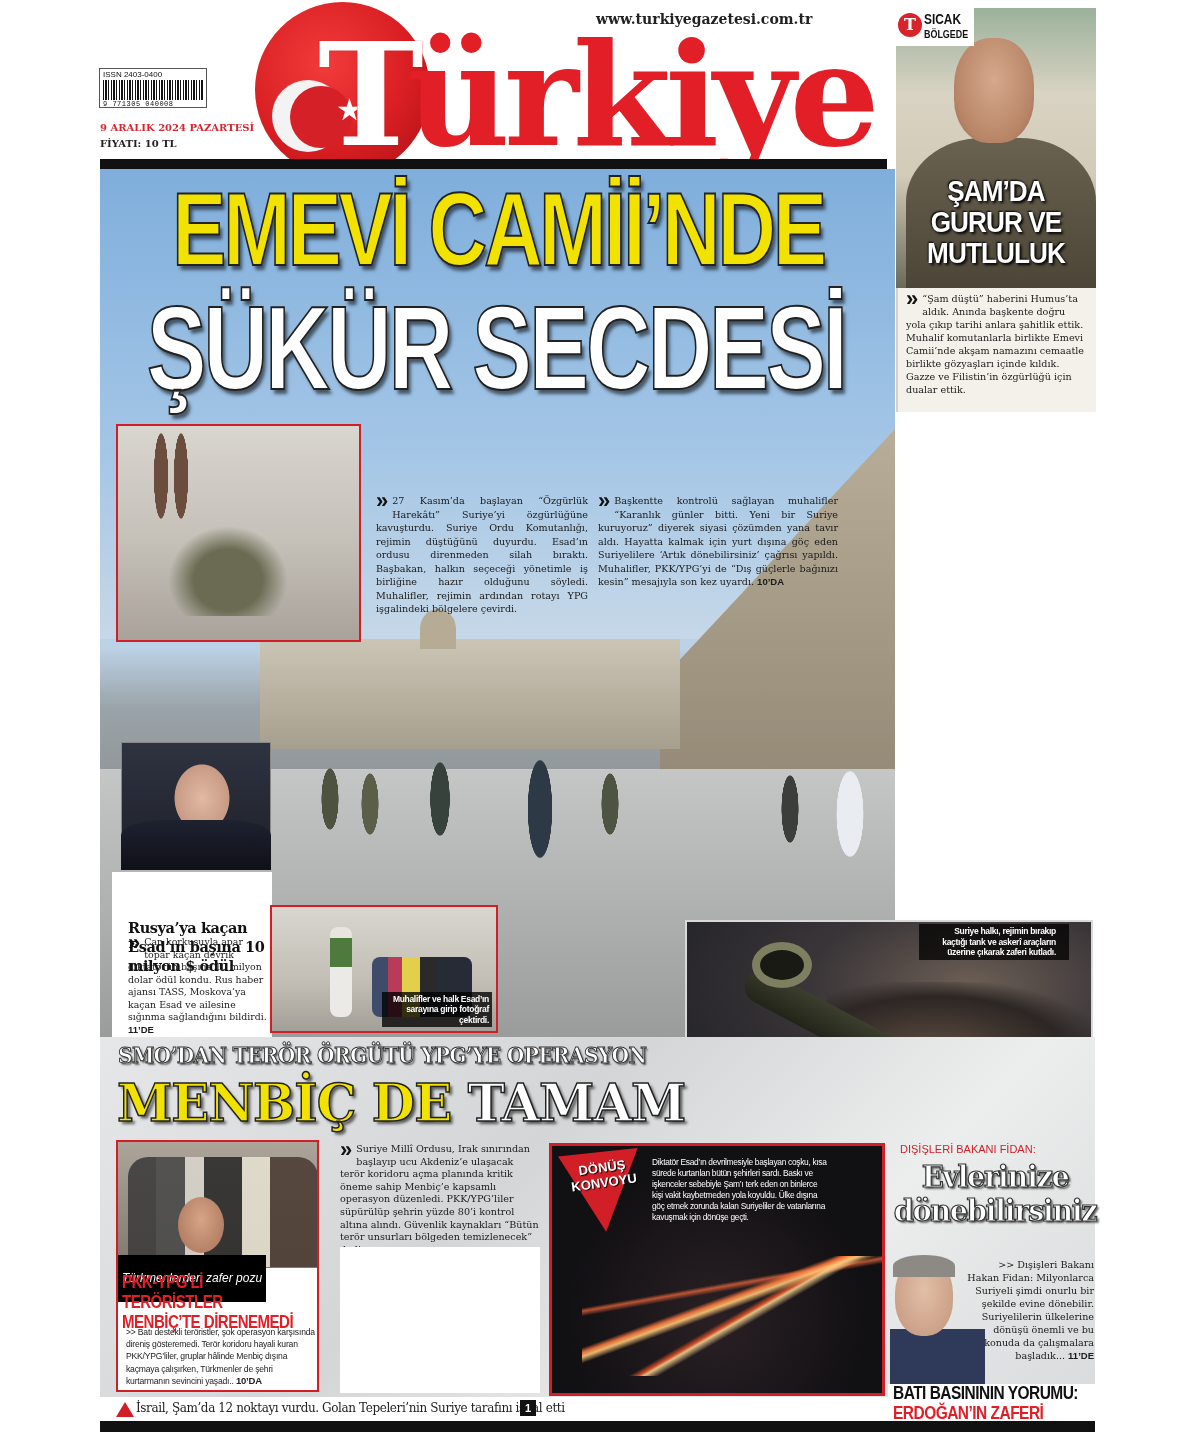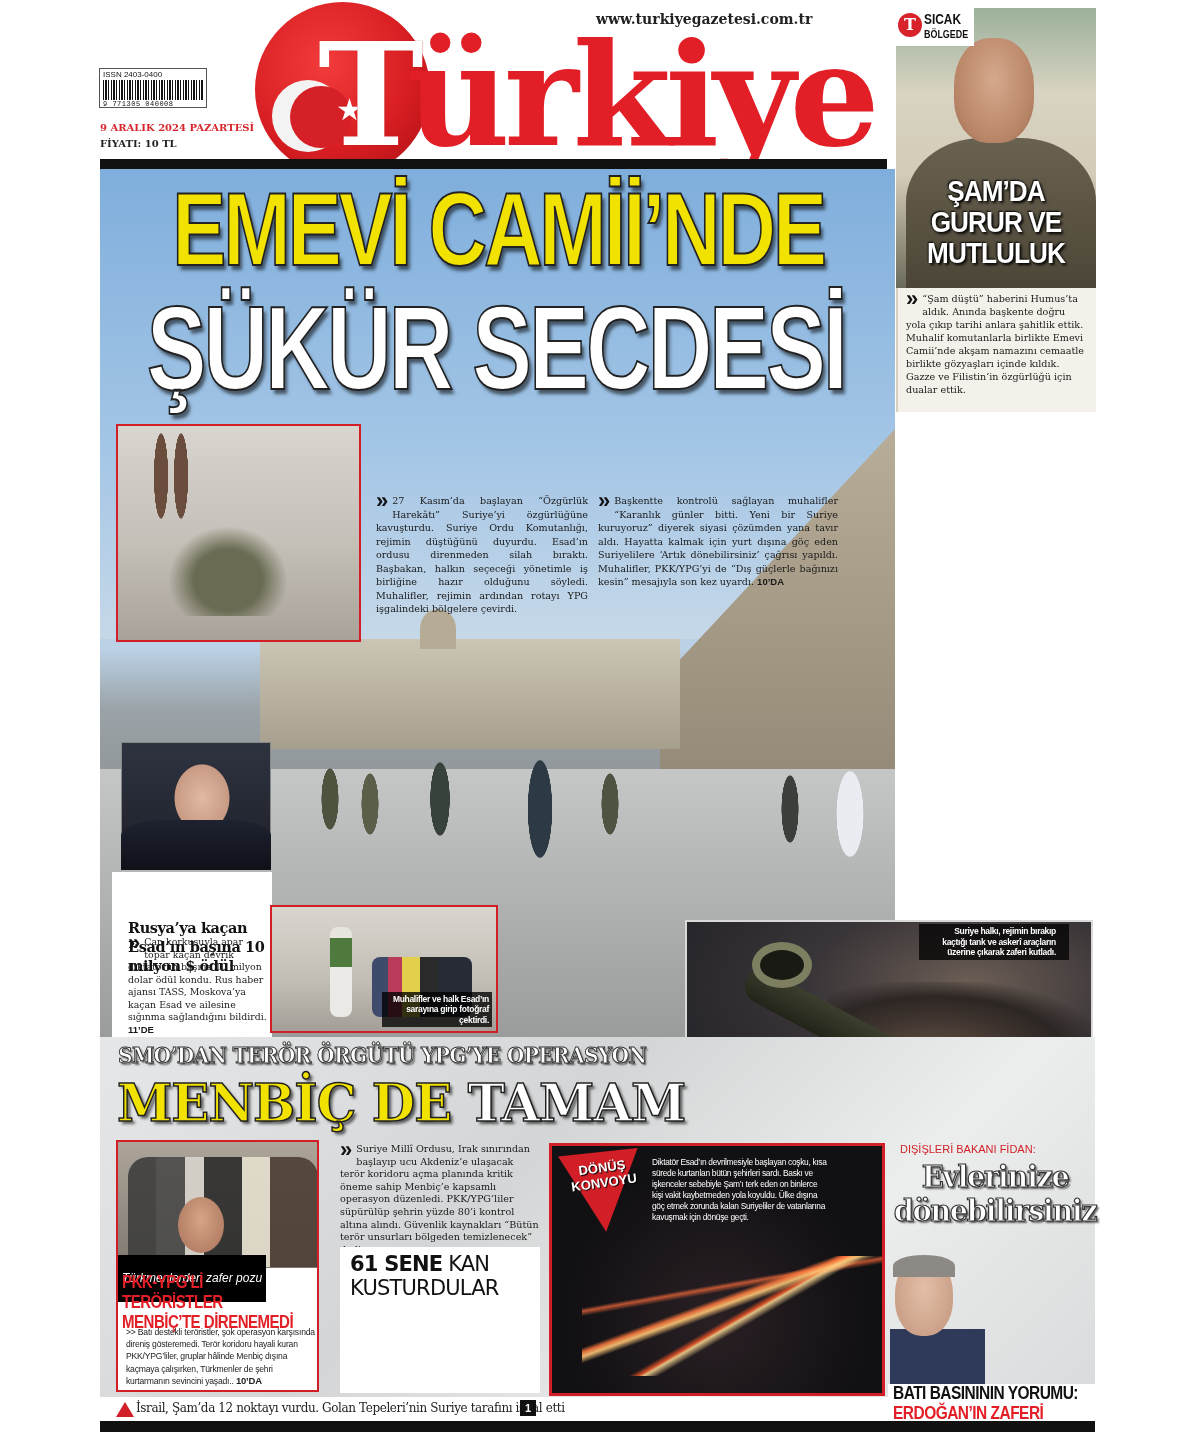--- a/index.html
+++ b/index.html
@@ -237,34 +237,34 @@
     <div class="turk-face"></div>
   </div>
   <div class="turk-box"></div>
   <div class="turk-label">Türkmenlerden zafer pozu</div>
   <div class="turk-title">PKK-YPG’Lİ TERÖRİSTLER MENBİÇ’TE DİRENEMEDİ</div>
   <div class="turk-text"><span>&gt;&gt; Batı destekli teröristler, şok operasyon karşısında direniş gösteremedi. Terör koridoru hayali kuran PKK/YPG’liler, gruplar hâlinde Menbiç dışına kaçmaya çalışırken, Türkmenler de şehri kurtarmanın sevincini yaşadı..</span> <span class="ref">10’DA</span></div>
 
   <div class="menbic-text"><span class="quote-mark">»</span><span>Suriye Millî Ordusu, Irak sınırından başlayıp ucu Akdeniz’e ulaşacak terör koridoru açma planında kritik öneme sahip Menbiç’e kapsamlı operasyon düzenledi. PKK/YPG’liler süpürülüp şehrin yüzde 80’i kontrol altına alındı. Güvenlik kaynakları “Bütün terör unsurları bölgeden temizlenecek” dedi.</span> <span class="ref">10’DA</span></div>
 
   <div class="sene-box"></div>
-  <div class="sene-title"><b>61 SENE</b><span> KAN KUSTURDULAR</span></div>
 
   <div class="convoy-photo">
     <div class="convoy-lights"></div>
   </div>
   <div class="convoy-badge"></div>
   <div class="convoy-badge-text">DÖNÜŞ KONVOYU</div>
   <div class="convoy-text">Diktatör Esad’ın devrilmesiyle başlayan coşku, kısa sürede kurtarılan bütün şehirleri sardı. Baskı ve işkenceler sebebiyle Şam’ı terk eden on binlerce kişi vakit kaybetmeden yola koyuldu. Ülke dışına göç etmek zorunda kalan Suriyeliler de vatanlarına kavuşmak için dönüşe geçti.</div>
 
   <div class="fidan-kicker">DIŞİŞLERİ BAKANI FİDAN:</div>
   <div class="fidan-head">Evlerinize dönebilirsiniz</div>
   <div class="fidan-photo"></div>
   <div class="fidan-face"></div>
   <div class="fidan-hair"></div>
+  <div class="fidan-text"><span>&gt;&gt; Dışişleri Bakanı Hakan Fidan: Milyonlarca Suriyeli şimdi onurlu bir şekilde evine dönebilir. Suriyelilerin ülkelerine dönüşü önemli ve bu konuda da çalışmalara başladık...</span> <span class="ref">11’DE</span></div>
 
   <div class="bati-box"></div>
   <div class="bati-1">BATI BASINININ YORUMU:</div>
   <div class="bati-2">ERDOĞAN’IN ZAFERİ</div>
   <div class="bati-ref">12’DE</div>
 
   <div class="ticker-tri"></div>
   <div class="ticker-text">İsrail, Şam’da 12 noktayı vurdu. Golan Tepeleri’nin Suriye tarafını işgal etti</div>
   <div class="ticker-page">1</div>
   <div class="bottom-rule"></div>

